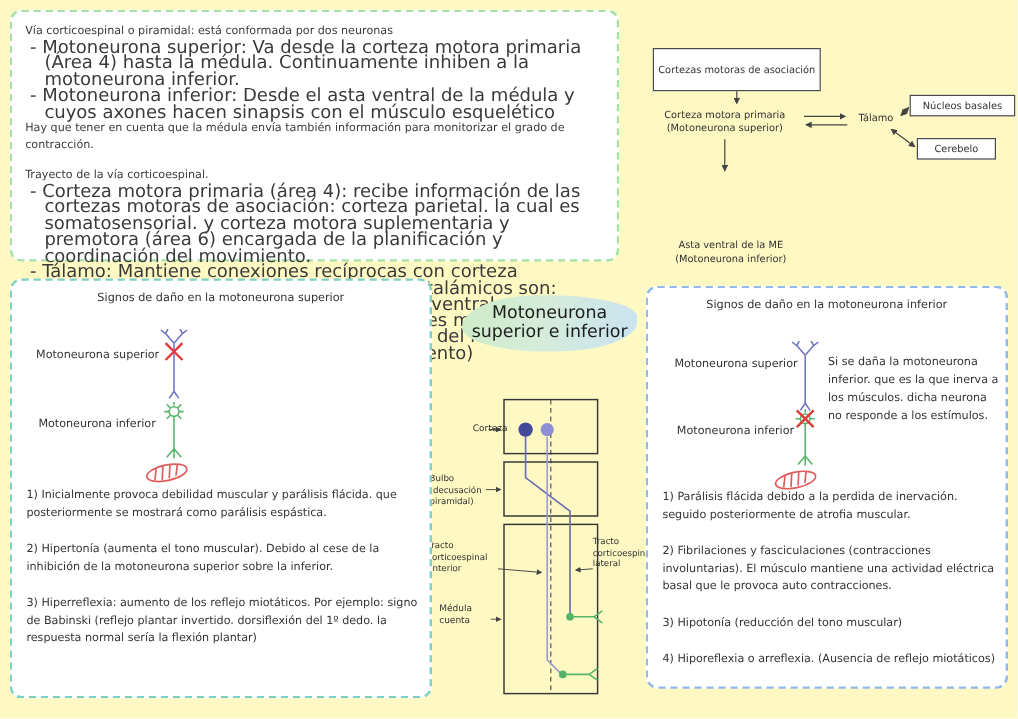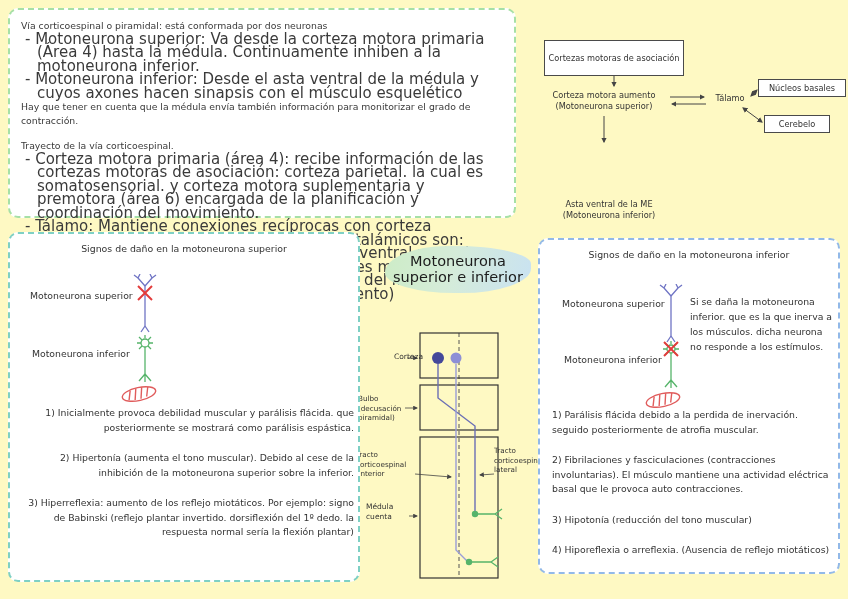--- a/index.html
+++ b/index.html
@@ -74,21 +74,21 @@
         <line x1="84" y1="26" x2="84" y2="51" marker-end="url(#ah1)"></line>
         <line x1="140" y1="62" x2="174" y2="62" marker-end="url(#ah1)"></line>
         <line x1="176" y1="69" x2="142" y2="69" marker-end="url(#ah1)"></line>
         <line x1="221" y1="61" x2="227" y2="55" marker-start="url(#ah1)" marker-end="url(#ah1)"></line>
         <line x1="213" y1="73" x2="232" y2="87" marker-start="url(#ah1)" marker-end="url(#ah1)"></line>
         <line x1="74" y1="81" x2="74" y2="107" marker-end="url(#ah1)"></line>
       </g>
     </svg>
     <div class="fc-box" style="left:14px; top:5px; width:140px; height:36px;">Cortezas motoras de asociación</div>
     <div class="fc-text" style="left:12px; top:55px; width:124px;">
-      <div>Corteza motora aumento</div>
+      <div>Corteza motora primaria</div>
       <div>(Motoneurona superior)</div>
     </div>
     <div class="fc-text" style="left:178px; top:58px; width:44px;">Tálamo</div>
     <div class="fc-box" style="left:228px; top:44px; width:88px; height:18px;">Núcleos basales</div>
     <div class="fc-box" style="left:234px; top:80px; width:66px; height:18px;">Cerebelo</div>
     <div class="fc-text" style="left:14px; top:124px; width:130px;margin-top:40px;">
       <div>Asta ventral de la ME</div>
       <div>(Motoneurona inferior)</div>
     </div>
   </section>
@@ -174,21 +174,21 @@
     </span>
     <span class="icon-abs" style="left:106px; top:146px;">
       <svg width="46" height="28" viewBox="0 0 46 28">
         <g stroke="#e05c5c" stroke-width="1.4" fill="none" transform="rotate(-12 23 14)">
           <ellipse cx="23" cy="14" rx="17" ry="6.5"></ellipse>
           <path d="M15 9 L12 18 M21 8 L18 19 M27 8 L24 19 M33 9 L30 18"></path>
         </g>
       </svg>
     </span>
 
-    <div class="items" style="left:12px; top:172px; width:332px;text-align:right;">
+    <div class="items" style="left:12px; top:172px; width:332px;">
       <div class="item">1) Inicialmente provoca debilidad muscular y parálisis flácida. que posteriormente se mostrará como parálisis espástica.</div>
       <div class="item">2) Hipertonía (aumenta el tono muscular). Debido al cese de la inhibición de la motoneurona superior sobre la inferior.</div>
       <div class="item">3) Hiperreflexia: aumento de los reflejo miotáticos. Por ejemplo: signo de Babinski (reflejo plantar invertido. dorsiflexión del 1º dedo. la respuesta normal sería la flexión plantar)</div>
     </div>
   </section>
 
   <section class="dash-box right-box">
     <div class="box-title">Signos de daño en la motoneurona inferior</div>
 
     <div class="neuron-label" style="left:22px; top:58px;">Motoneurona superior</div>

